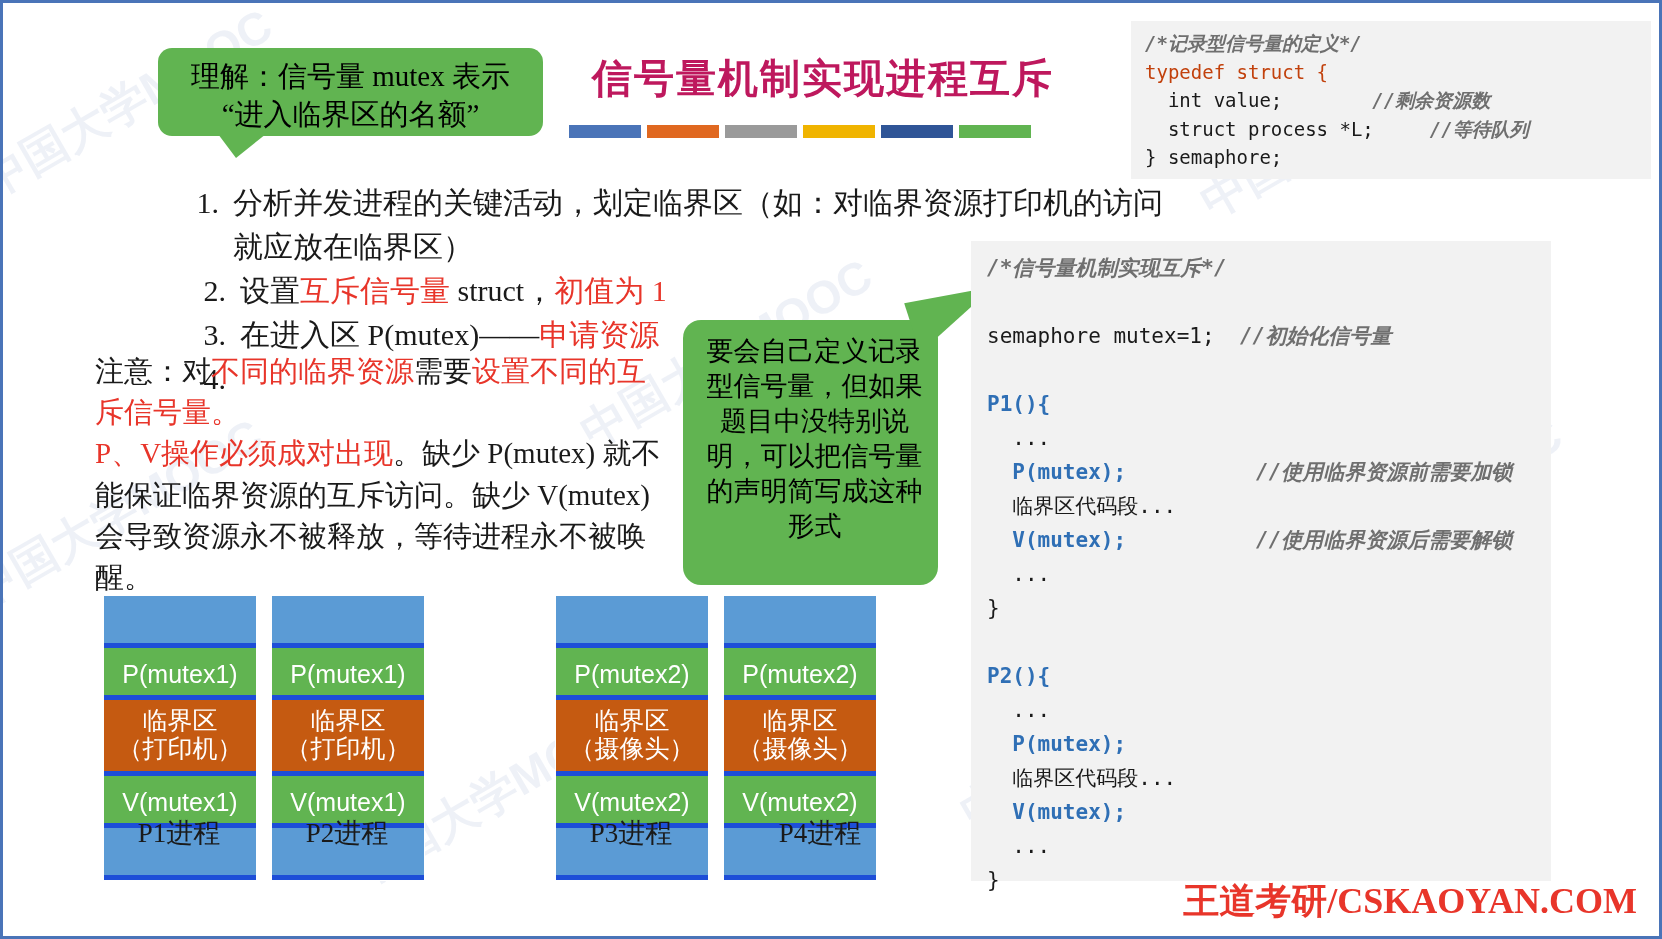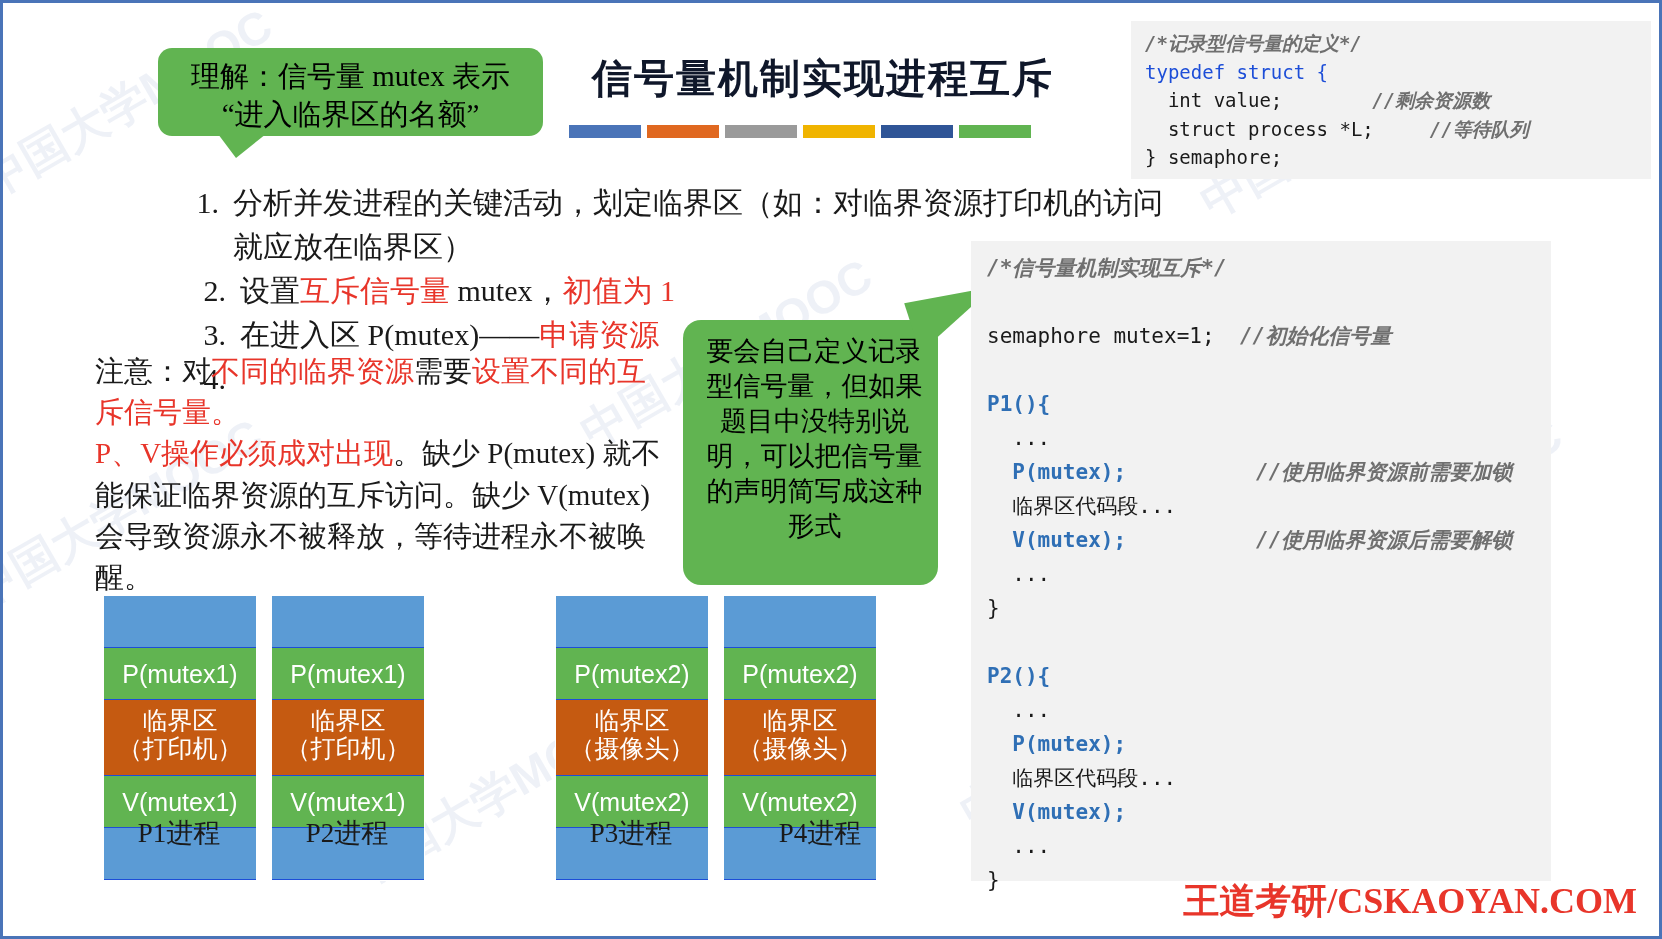--- a/index.html
+++ b/index.html
@@ -32,21 +32,21 @@
     font-family: "Liberation Sans", sans-serif;
   }
   
   .title {
     position: absolute;
     left: 560px;
     top: 48px;
     width: 520px;
     text-align: center;
     font-size: 40px;
-    color: #0f172a;
+    color: #be185d;
     font-weight: bold;
     font-family: "Liberation Serif", serif;
     letter-spacing: 2px;
   }
   .underbar {
     position: absolute;
     left: 566px;
     top: 122px;
     display: flex;
     gap: 6px;
@@ -149,36 +149,36 @@
   .code-main {
     left: 968px;
     top: 238px;
     width: 580px;
     height: 640px;
     font-size: 21px;
     line-height: 1.62;
     padding: 10px 16px;
   }
   .cmt { color: #6f6f6f; font-style: italic; font-weight: bold; }
-  .kw { color: #1d4ed8; }
+  .kw { color: #c2410c; }
   .kw2 { color: #2f6fb5; font-weight: bold; }
   
   .proc {
     position: absolute;
     width: 152px;
     border: 1px solid #ffffff;
   }
   .proc .cell {
     height: 52px;
     line-height: 52px;
     text-align: center;
     font-size: 25px;
     color: #ffffff;
     font-family: "Liberation Sans", sans-serif;
-    border-bottom: 1px solid #1d4ed8;
+    border-bottom: 5px solid #1d4ed8;
     box-sizing: border-box;
   }
   .cell.blue { background: #5b9bd5; }
   .cell.green { background: #61b451; }
   .cell.orange { background: #c55a11; }
   .cell.tall {
     height: 76px;
     line-height: 1.12;
     padding-top: 6px;
     font-size: 25px;
@@ -233,21 +233,21 @@
   </div>
 
   <div class="steps">
     <div class="row">
       <div class="num">1.</div>
       <div>分析并发进程的关键活动，划定临界区（如：对临界资源打印机的访问就应放在临界区）</div>
     </div>
     <div class="row">
       <div class="num">2.</div>
       <div>
-        <span>设置</span><span class="red">互斥信号量</span><span> mutex，</span><span class="red">初值为 1</span>
+        <span>设置</span><span class="red">互斥信号量</span><span> struct，</span><span class="red">初值为 1</span>
       </div>
     </div>
     <div class="row">
       <div class="num">3.</div>
       <div>
         <span>在进入区 P(mutex)——</span><span class="red">申请资源</span>
       </div>
     </div>
     <div class="row">
       <div class="num">4.</div>

